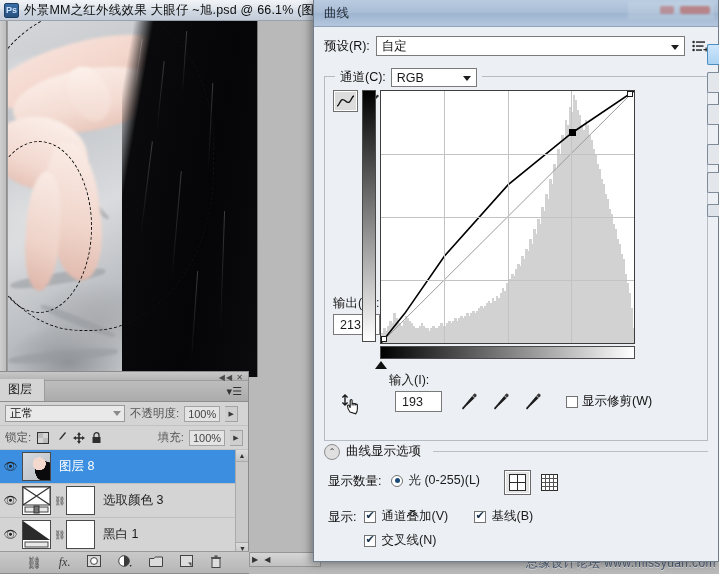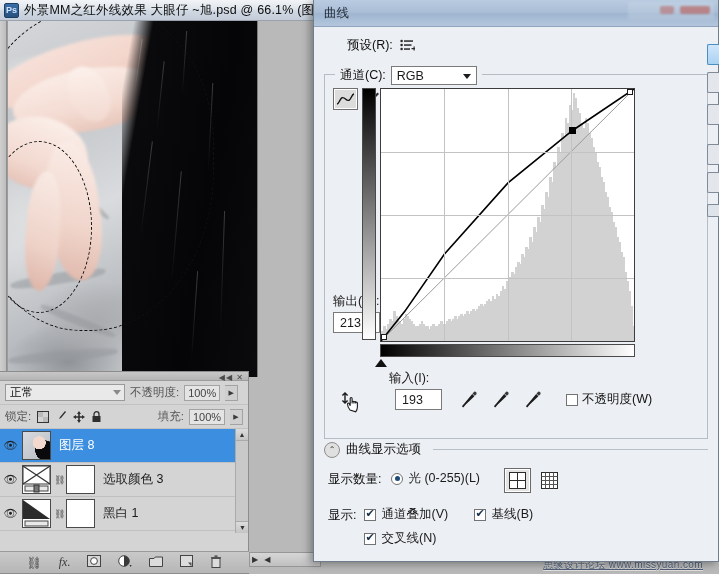--- a/index.html
+++ b/index.html
@@ -87,42 +87,42 @@
   .sc-arrow.bot { position:absolute; bottom:0; width:13px; border-top:1px solid #aaa; border-bottom:none;}
   #lp-footer { position:absolute; bottom:0; left:0; width:249px; height:22px;
     background:linear-gradient(to bottom,#c9c9c9,#b6b6b6); border-top:1px solid #9a9a9a;
     display:flex; align-items:center; justify-content:center; gap:17px; color:#3b3b3b; font-size:12px;}
 
   
   #doc-status { position:absolute; left:249px; top:540px; width:470px; height:34px; }
   #status-left { position:absolute; left:0; top:12px; width:72px; height:15px;
     background:linear-gradient(to bottom,#d6d6d6,#c0c0c0); border:1px solid #969696;
     display:flex; align-items:center; gap:6px; padding-left:2px; font-size:8px; color:#333;}
-  #watermark { position:absolute; right:16px; bottom:2px; font-size:10px; color:#4a5a74;
-    letter-spacing:.4px; opacity:.95; white-space:nowrap; text-shadow:0 1px 0 rgba(255,255,255,.6);text-decoration:underline;}
+  #watermark { position:absolute; right:3px; bottom:2px; font-size:12px; color:#4a5a74;
+    letter-spacing:.4px; opacity:.95; white-space:nowrap; text-shadow:0 1px 0 rgba(255,255,255,.6);}
 
   
   #curves { position:absolute; left:313px; top:0px; width:406px; height:562px;
     background:#eceff3; border:1px solid #6f7d8c; border-top:none;
     box-shadow:-3px 2px 8px rgba(0,0,0,.35); }
   #cv-title { height:27px;
     background:linear-gradient(to bottom,#b9cbe0 0%,#a9bdd6 48%,#9fb5d0 52%,#b3c6dd 100%);
     border-bottom:1px solid #8fa3ba; display:flex; align-items:center; padding-left:10px;
     font-size:12.5px; color:#1c2531; position:relative;}
   #cv-winbtns { position:absolute; right:4px; top:2px; width:86px; height:18px;
     background:linear-gradient(to bottom,#c7d6e6,#b4c6da); border-radius:2px; opacity:.55;
     filter:blur(1.2px);}
   #cv-winbtns .wb-x { position:absolute; right:4px; top:4px; width:30px; height:8px;
     background:#c0544a; border-radius:2px;}
   #cv-winbtns .wb-m { position:absolute; right:40px; top:4px; width:14px; height:8px;
     background:#c0544a; border-radius:2px; opacity:.8;}
 
   #cv-body { padding:9px 10px 0 10px; position:relative; }
 
-  .row { display:flex; align-items:center; gap:6px;margin-left:23px; }
+  .row { display:flex; align-items:center; gap:6px; }
   .lbl { font-size:12.5px; color:#0f0f0f; white-space:nowrap;}
 
   .preset-row { margin-bottom:8px; }
   .preset-select { flex:1; height:20px; background:#fff; border:1px solid #7a7a7a;
     display:flex; align-items:center; padding:0 18px 0 5px; font-size:12.5px; position:relative;}
   .preset-select .car { position:absolute; right:5px; top:8px; border-left:4px solid transparent;
     border-right:4px solid transparent; border-top:5px solid #1c1c1c;}
   .preset-menu-btn { width:17px; height:18px; display:flex; align-items:center; justify-content:center;}
 
   .chan-fieldset { border:1px solid #b5bcc4; border-top:1px solid #b5bcc4; padding:7px 8px 10px 8px;
@@ -258,20 +258,24 @@
 
         <div class="marching" style="left:-40px; top:-12px; width:246px; height:322px; border-radius:48% 42% 50% 46%;"></div>
         <div class="marching" style="left:-22px; top:120px; width:106px; height:172px; border-radius:50%;"></div>
       </div>
     </div>
 
     <div id="layers-panel">
       <div id="lp-grip">
         <span class="gmark">◀◀ ✕</span>
       </div>
+      <div id="lp-tabrow">
+        <div id="lp-tab">图层</div>
+        <div id="lp-menu">▾☰</div>
+      </div>
 
       <div class="lp-row">
         <div class="blend-select">
           <span>正常</span>
           <span class="car"></span>
         </div>
         <span class="lp-label">不透明度:</span>
         <div class="num-box">100%</div>
         <div class="spin">▶</div>
       </div>
@@ -410,20 +414,24 @@
       <span id="cv-winbtns">
         <span class="wb-m"></span>
         <span class="wb-x"></span>
       </span>
     </div>
 
     <div id="cv-body">
 
       <div class="row preset-row">
         <span class="lbl">预设(R):</span>
+        <div class="preset-select">
+          <span>自定</span>
+          <span class="car"></span>
+        </div>
         <div class="preset-menu-btn">
           <svg width="15" height="14" viewBox="0 0 15 14">
             <circle cx="1.6" cy="3" r="1.3" fill="#2b2b2b"></circle>
               <rect x="4" y="2.3" width="9" height="1.5" fill="#2b2b2b"></rect>
             <circle cx="1.6" cy="7" r="1.3" fill="#2b2b2b"></circle>
               <rect x="4" y="6.3" width="7.5" height="1.5" fill="#2b2b2b"></rect>
             <circle cx="1.6" cy="11" r="1.3" fill="#2b2b2b"></circle>
               <rect x="4" y="10.3" width="6" height="1.5" fill="#2b2b2b"></rect>
             <path d="M11.5 10 h2 v-1.4 h1.2 v1.4 h2 v1.2 h-2 v1.4 h-1.2 v-1.4 h-2 z" fill="#2b2b2b"></path>
           </svg>
@@ -639,21 +647,21 @@
             <span>
               <svg width="18" height="20" viewBox="0 0 18 20">
                   <path d="M14.5 1.6 a2.2 2.2 0 0 1 2 2.6 l-1.8 1.6 l-2.2 -2.2 l1.4 -1.7 z" fill="#3a3a3a"></path>
                   <path d="M12.2 4.1 l2.2 2.2 l-8.6 8.3 l-2.6 2.9 l-1.3 -1.3 l2.6 -2.9 z" fill="#1b1b1b"></path>
                 </svg>
             </span>
           </div>
 
           <div id="clip-chk">
             <span class="chk"></span>
-            <span class="lbl">不透明度(W)</span>
+            <span class="lbl">显示修剪(W)</span>
           </div>
         </div>
       </div>
 
       <div id="cdo">
         <div id="cdo-head">
           <span class="disc">⌃</span>
           <span class="lbl">曲线显示选项</span>
           <span id="cdo-rule"></span>
         </div>

